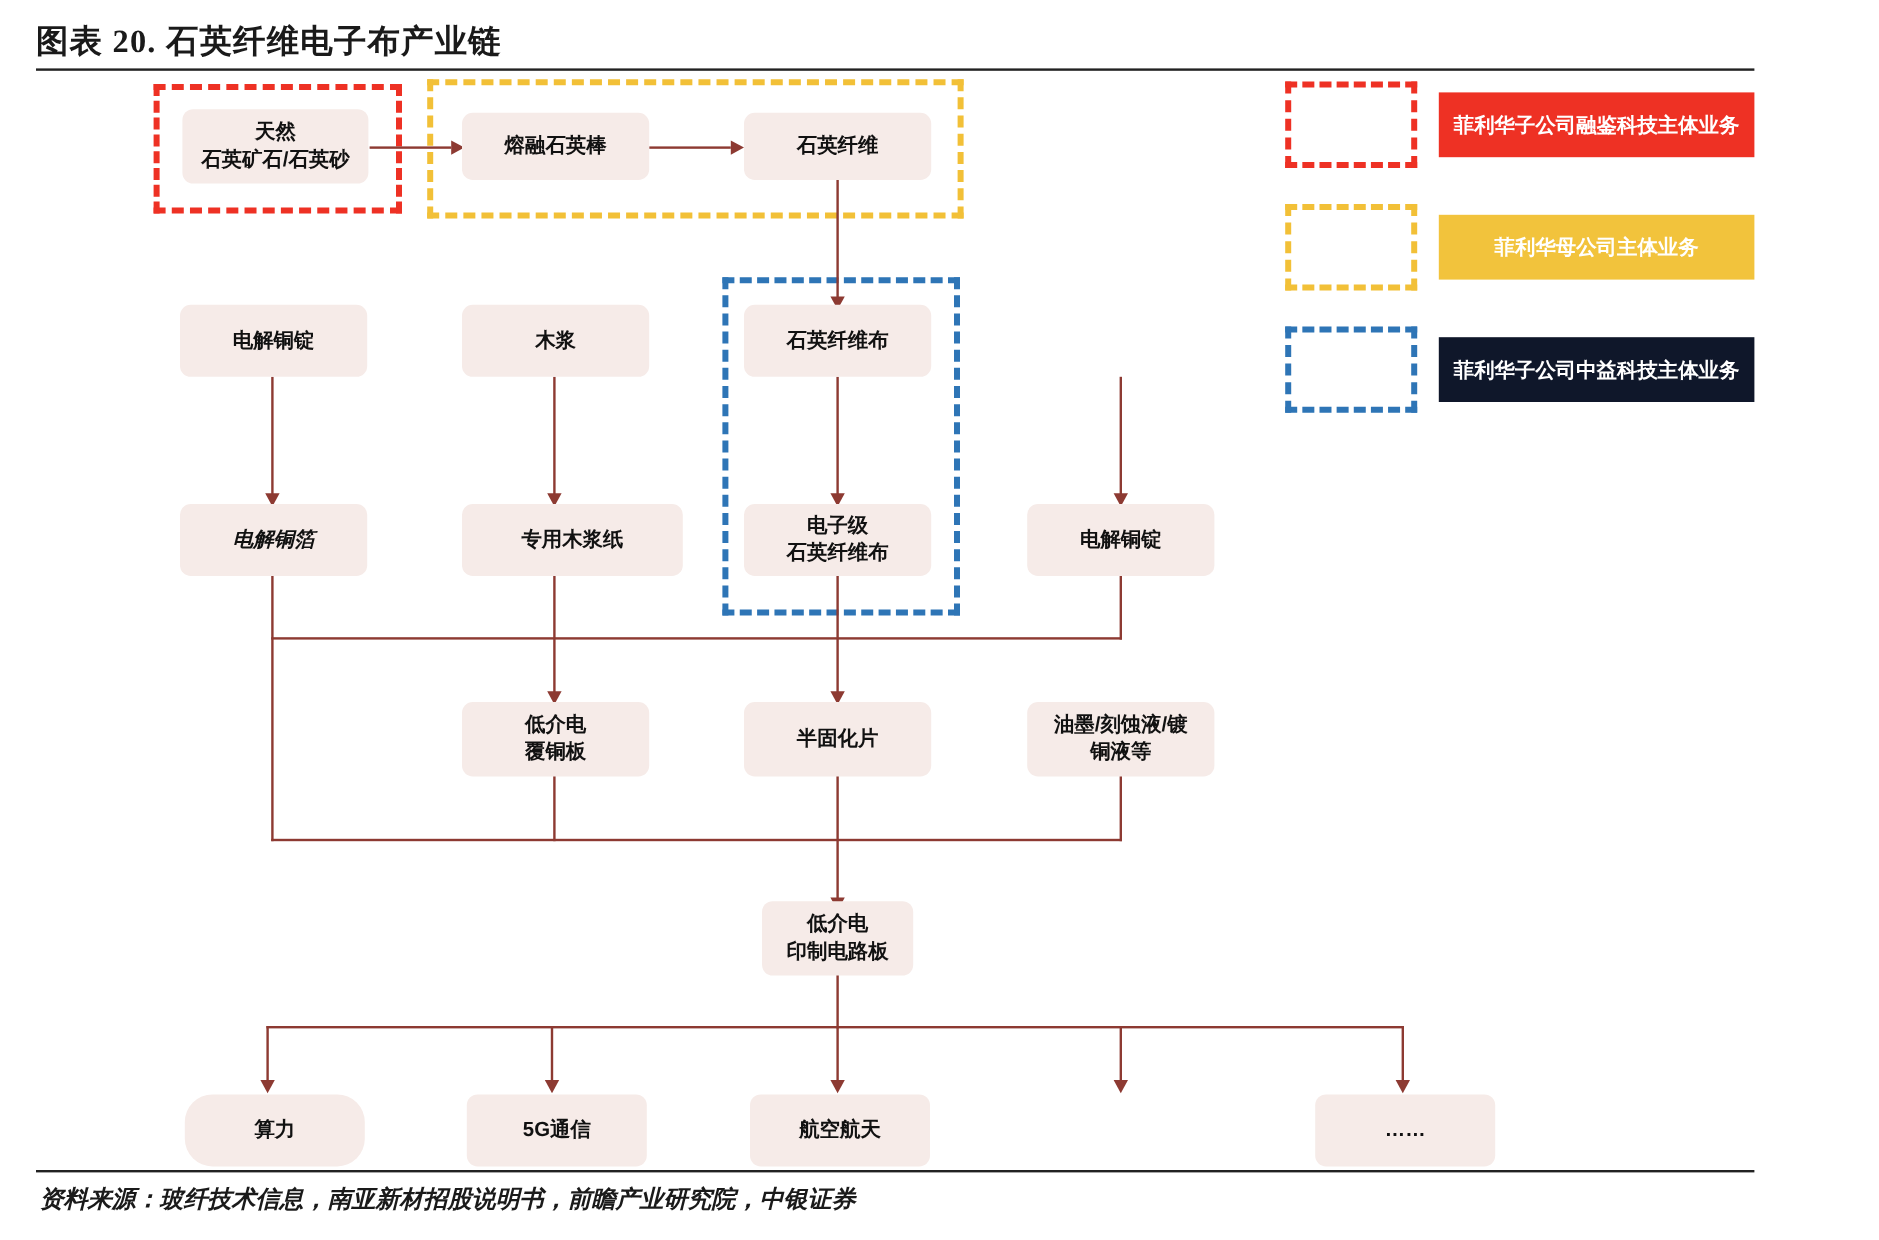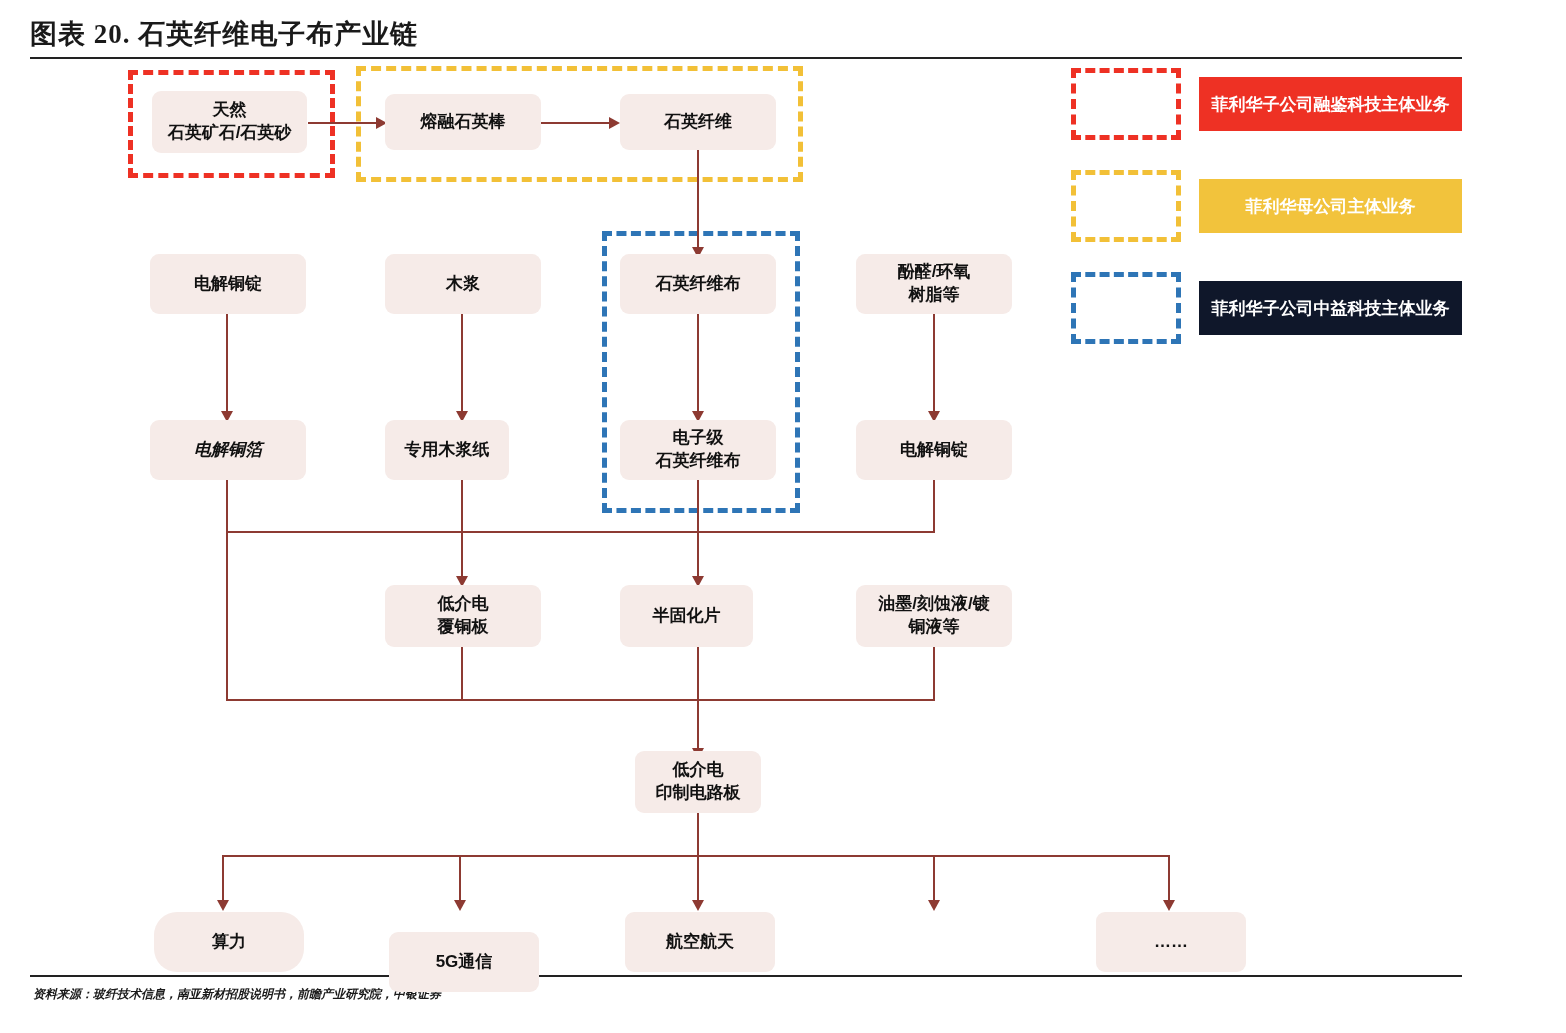--- a/index.html
+++ b/index.html
@@ -37,21 +37,21 @@
     left:30px; top:975px;
     width:1432px; height:0;
     border-top:2px solid #222;
   }
   #source{
     position:absolute;
     left:33px; top:986px;
     font-family:"Liberation Serif","DejaVu Serif",serif;
     font-style:italic;
     font-weight:bold;
-    font-size:12px;
+    font-size:20px;
     color:#1a1a1a;
     white-space:nowrap;
   }
 
   
   .node{
     position:absolute;
     background:#f6ebe8;
     border-radius:9px;
     display:flex;
@@ -194,40 +194,38 @@
   <div class="arrow-d" style="left:1163px; top:900px;"></div>
 
   <div class="node" style="left:152px; top:91px;  width:155px; height:62px;">天然
 石英矿石/石英砂</div>
   <div class="node" style="left:385px; top:94px;  width:156px; height:56px;">熔融石英棒</div>
   <div class="node" style="left:150px; top:254px; width:156px; height:60px;">电解铜锭</div>
 
   <div class="node" style="left:620px; top:94px;  width:156px; height:56px;">石英纤维</div>
   <div class="node" style="left:385px; top:254px; width:156px; height:60px;">木浆</div>
   <div class="node" style="left:620px; top:254px; width:156px; height:60px;">石英纤维布</div>
-  <div class="node" style="left:856px; top:254px; width:156px; height:60px;">酚醛/环氧
-树脂等</div>
 
   <div class="node" style="left:150px; top:420px; width:156px; height:60px;font-style:italic;">电解铜箔</div>
-  <div class="node" style="left:385px; top:420px; width:124px; height:60px;">专用木浆纸</div>
+  <div class="node" style="left:385px; top:420px; width:184px; height:60px;">专用木浆纸</div>
   <div class="node" style="left:620px; top:420px; width:156px; height:60px;">电子级
 石英纤维布</div>
   <div class="node" style="left:856px; top:420px; width:156px; height:60px;">电解铜锭</div>
 
   <div class="node" style="left:385px; top:585px; width:156px; height:62px;">低介电
 覆铜板</div>
-  <div class="node" style="left:620px; top:585px; width:133px; height:62px;">半固化片</div>
+  <div class="node" style="left:620px; top:585px; width:156px; height:62px;">半固化片</div>
   <div class="node" style="left:856px; top:585px; width:156px; height:62px;">油墨/刻蚀液/镀
 铜液等</div>
 
   <div class="node" style="left:635px; top:751px; width:126px; height:62px;">低介电
 印制电路板</div>
 
   <div class="node" style="left:154px; top:912px; width:150px; height:60px;border-radius:23px;">算力</div>
-  <div class="node" style="left:389px; top:912px; width:150px; height:60px;margin-top:20px;">5G通信</div>
+  <div class="node" style="left:389px; top:912px; width:150px; height:60px;">5G通信</div>
   <div class="node" style="left:625px; top:912px; width:150px; height:60px;">航空航天</div>
   <div class="node" style="left:1096px; top:912px; width:150px; height:60px;">……</div>
 
   <div class="legend-swatch red" style="left:1071px; top:68px;"></div>
   <div class="legend-label  red" style="left:1199px; top:77px;">菲利华子公司融鉴科技主体业务</div>
 
   <div class="legend-swatch yellow" style="left:1071px; top:170px;"></div>
   <div class="legend-label  yellow" style="left:1199px; top:179px;">菲利华母公司主体业务</div>
 
   <div class="legend-swatch blue" style="left:1071px; top:272px;"></div>

